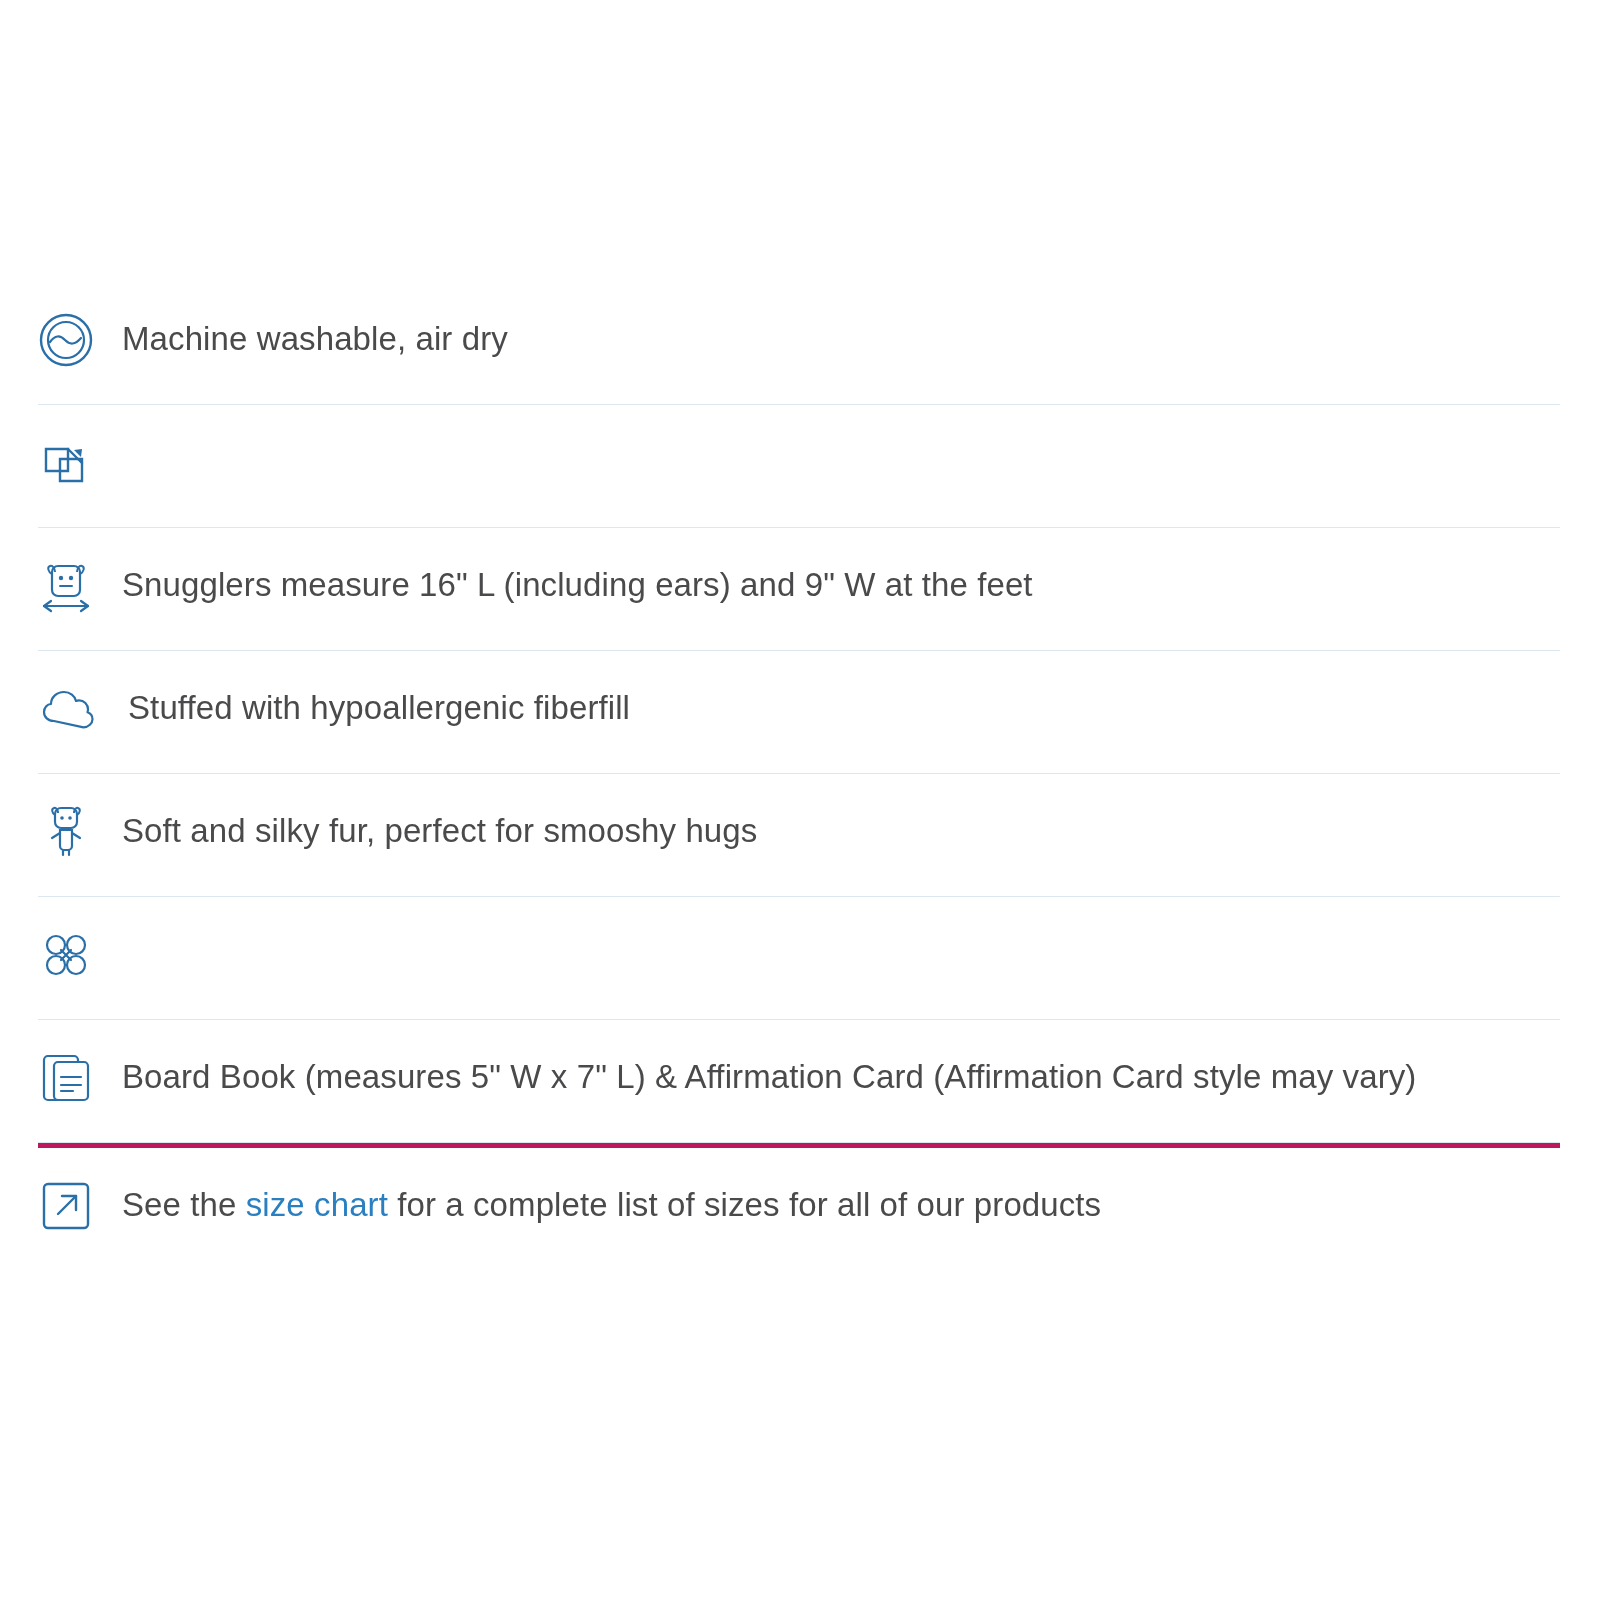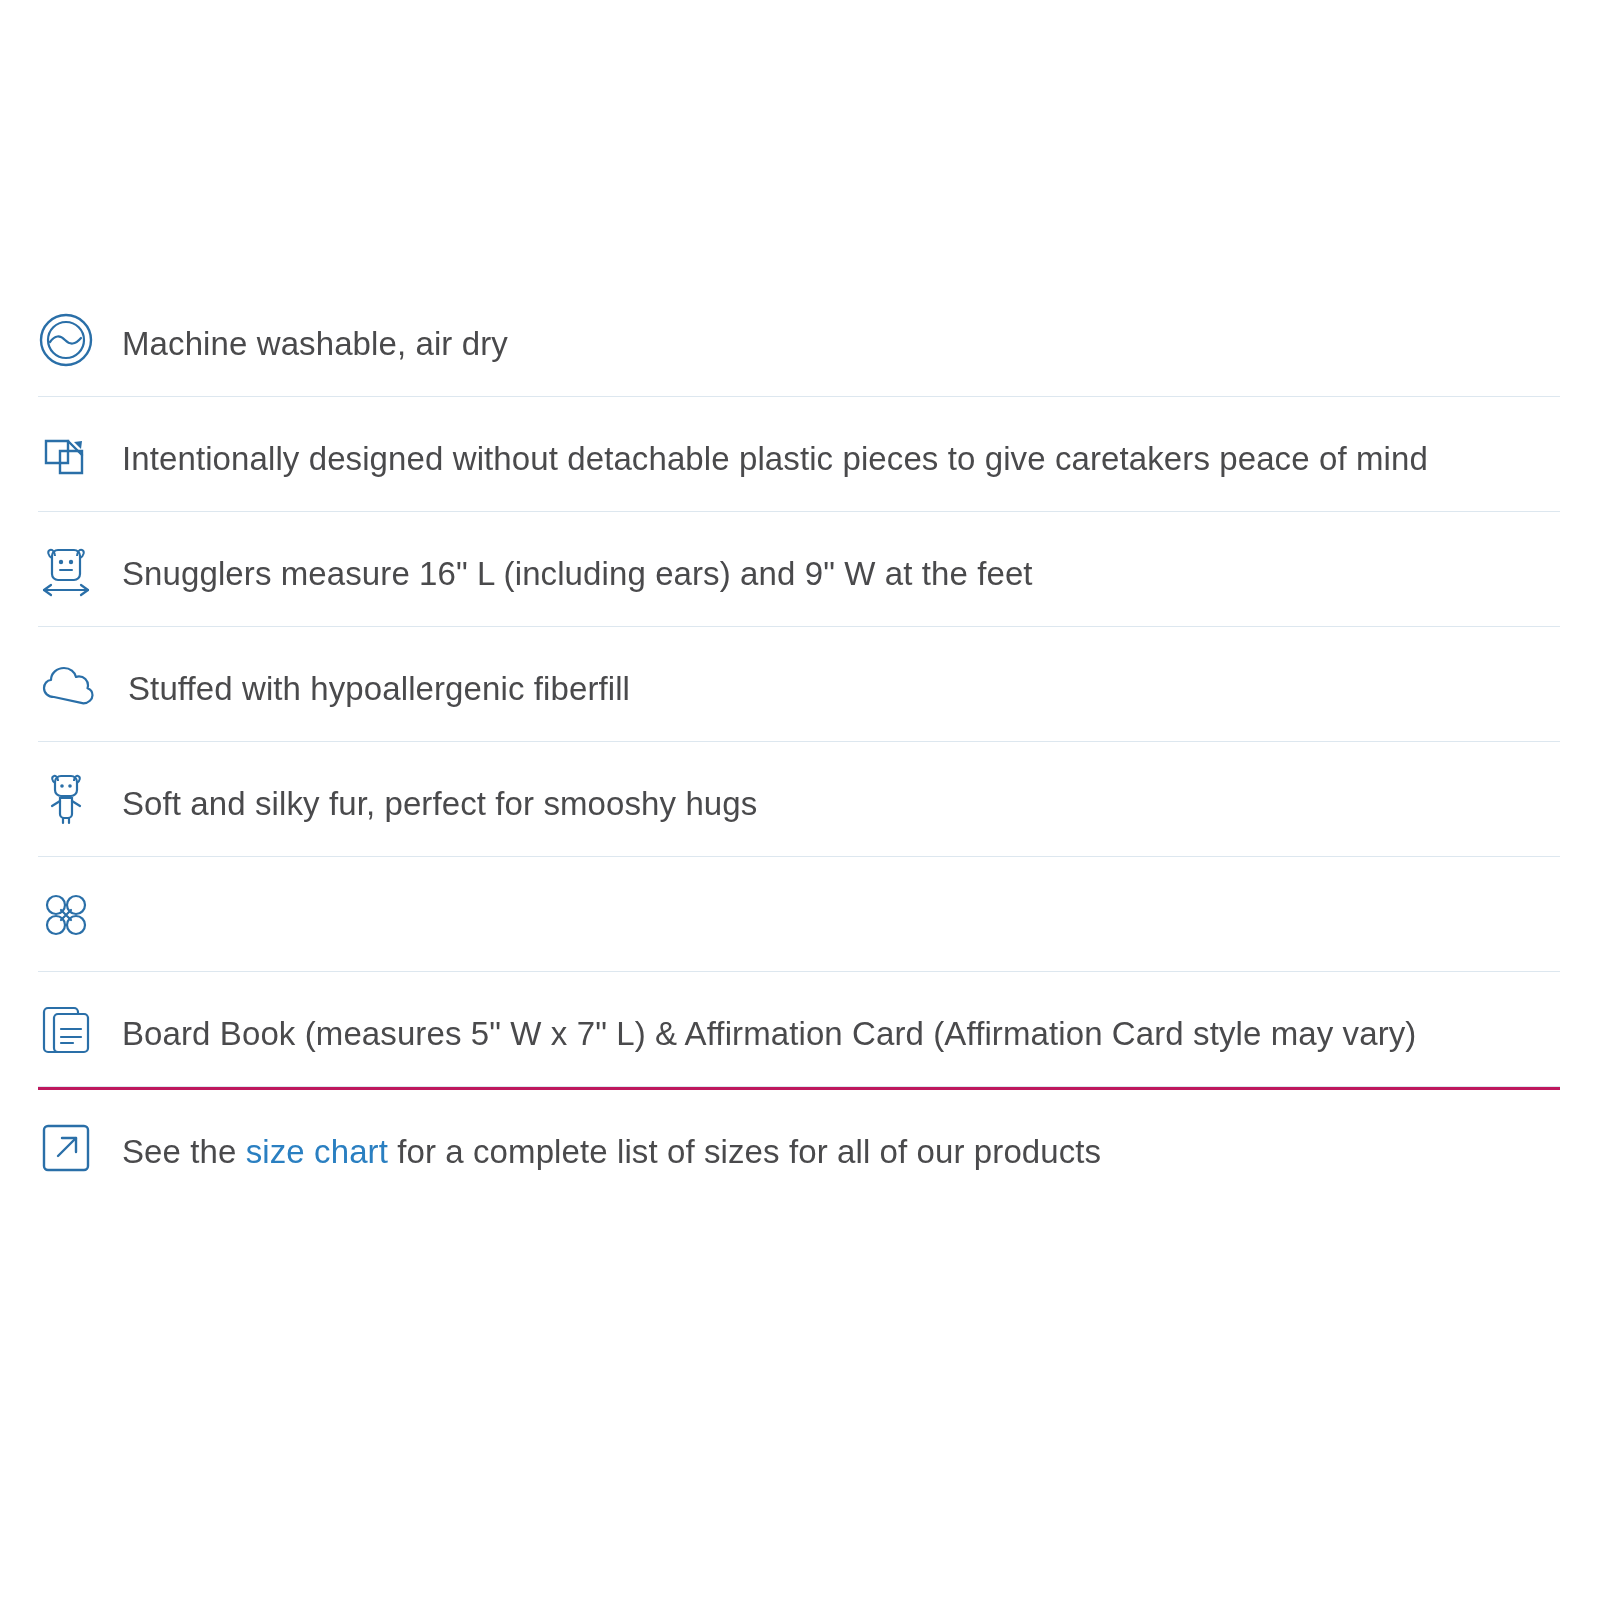--- a/index.html
+++ b/index.html
@@ -21,22 +21,22 @@
     box-sizing: border-box;
   }
   .feature-list {
     position: absolute;
     left: 38px;
     top: 282px;
     width: 1522px;
   }
   .feature-row {
     display: flex;
-    align-items: flex-end;
-    padding: 28px 0 28px 0;
+    align-items: center;
+    padding: 28px 0 36px 0;
     border-bottom: 1px solid #dde7ef;
     min-height: 56px;
   }
   .feature-row:last-child {
     border-bottom: none;
   }
   .icon-cell {
     flex: 0 0 84px;
     width: 84px;
     display: flex;
@@ -84,21 +84,20 @@
 
     <div class="feature-row">
       <div class="icon-cell">
         <svg width="56" height="56" viewBox="0 0 56 56" fill="none">
           <path d="M8 14h22v22H8z" stroke="#2a6fa8" stroke-width="2.4" fill="none"></path>
           <path d="M22 24h22v22H22z" stroke="#2a6fa8" stroke-width="2.4" fill="none"></path>
           <path d="M30 14l14 14" stroke="#2a6fa8" stroke-width="2.4" stroke-linecap="round"></path>
           <path d="M44 14l-8 1 7 7z" fill="#2a6fa8"></path>
         </svg>
       </div>
-      <div class="feature-text">Intentionally designed without detachable plastic pieces to give caretakers peace of mind</div>
     </div>
 
     <div class="feature-row">
       <div class="icon-cell">
         <svg width="56" height="56" viewBox="0 0 56 56" fill="none">
           <rect x="14" y="8" width="28" height="30" rx="6" stroke="#2a6fa8" stroke-width="2.2" fill="none"></rect>
           <path d="M14 16c-4-2-5-7-2-8 3-1 5 3 5 6" stroke="#2a6fa8" stroke-width="2" fill="none"></path>
           <path d="M42 16c4-2 5-7 2-8-3-1-5 3-5 6" stroke="#2a6fa8" stroke-width="2" fill="none"></path>
           <circle cx="23" cy="20" r="2.2" fill="#2a6fa8"></circle>
           <circle cx="33" cy="20" r="2.2" fill="#2a6fa8"></circle>
@@ -152,21 +151,21 @@
       <div class="icon-cell">
         <svg width="56" height="56" viewBox="0 0 56 56" fill="none">
           <rect x="6" y="6" width="34" height="44" rx="4" stroke="#2a6fa8" stroke-width="2.2" fill="none"></rect>
           <rect x="16" y="12" width="34" height="38" rx="4" stroke="#2a6fa8" stroke-width="2.2" fill="#ffffff"></rect>
           <path d="M23 27h20M23 35h20M23 41h12" stroke="#2a6fa8" stroke-width="2.2" stroke-linecap="round"></path>
         </svg>
       </div>
       <div class="feature-text">Board Book (measures 5" W x 7" L) &amp; Affirmation Card (Affirmation Card style may vary)</div>
     </div>
 
-    <div class="feature-row" style="border-top:3px solid #be185d;">
+    <div class="feature-row" style="border-top:5px solid #be185d;">
       <div class="icon-cell">
         <svg width="56" height="56" viewBox="0 0 56 56" fill="none">
           <rect x="6" y="6" width="44" height="44" rx="4" stroke="#2a6fa8" stroke-width="2.4" fill="none"></rect>
           <path d="M20 36L38 18" stroke="#2a6fa8" stroke-width="2.4" stroke-linecap="round"></path>
           <path d="M24 18h14v14" stroke="#2a6fa8" stroke-width="2.4" stroke-linecap="round" stroke-linejoin="round"></path>
         </svg>
       </div>
       <div class="feature-text"><span>See the </span><a class="size-chart-link" href="#">size chart</a><span> for a complete list of sizes for all of our products</span></div>
     </div>
 

